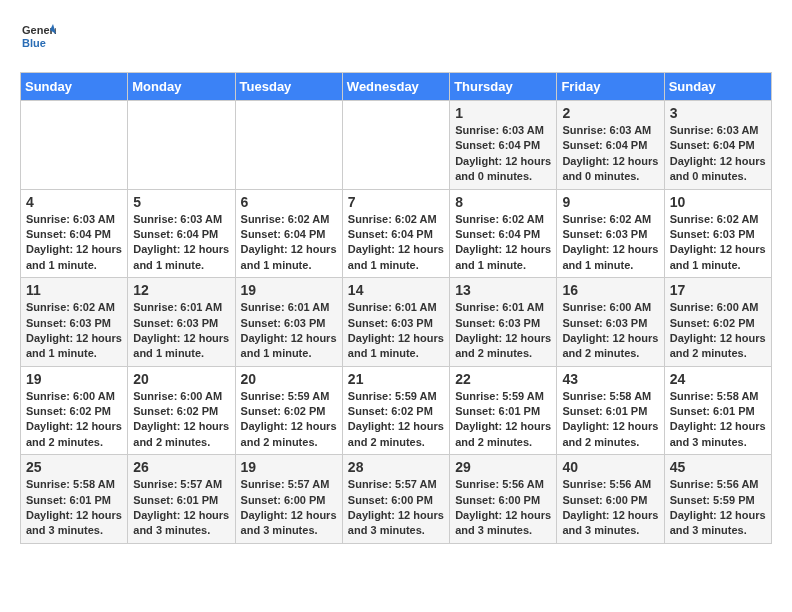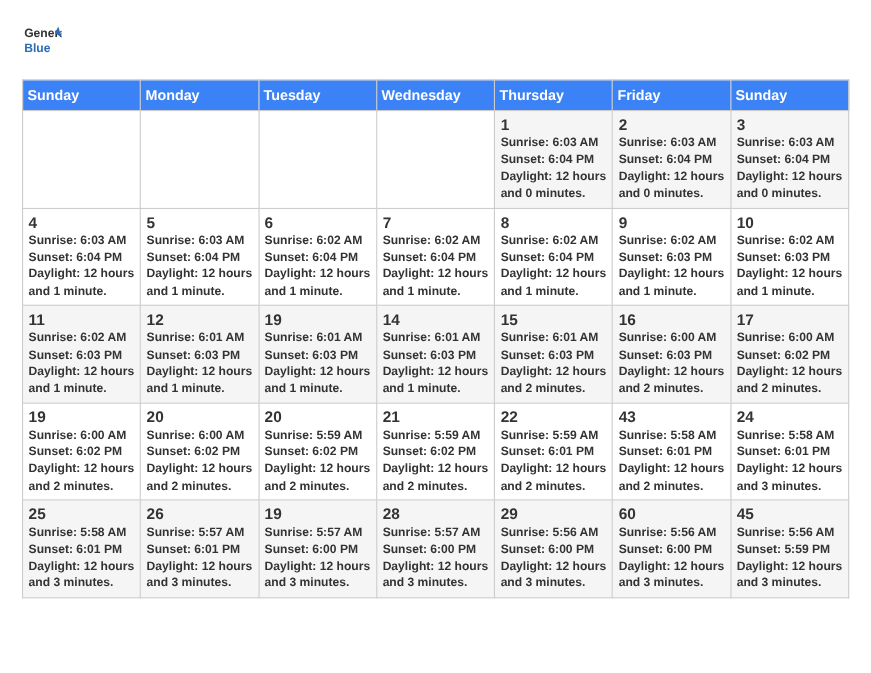--- a/index.html
+++ b/index.html
@@ -124,36 +124,36 @@
         <td><span class="day-num">7</span><span class="day-info">Sunrise: 6:02 AM<br>Sunset: 6:04 PM<br>Daylight: 12 hours<br>and 1 minute.</span></td>
         <td><span class="day-num">8</span><span class="day-info">Sunrise: 6:02 AM<br>Sunset: 6:04 PM<br>Daylight: 12 hours<br>and 1 minute.</span></td>
         <td><span class="day-num">9</span><span class="day-info">Sunrise: 6:02 AM<br>Sunset: 6:03 PM<br>Daylight: 12 hours<br>and 1 minute.</span></td>
         <td><span class="day-num">10</span><span class="day-info">Sunrise: 6:02 AM<br>Sunset: 6:03 PM<br>Daylight: 12 hours<br>and 1 minute.</span></td>
       </tr>
       <tr>
         <td><span class="day-num">11</span><span class="day-info">Sunrise: 6:02 AM<br>Sunset: 6:03 PM<br>Daylight: 12 hours<br>and 1 minute.</span></td>
         <td><span class="day-num">12</span><span class="day-info">Sunrise: 6:01 AM<br>Sunset: 6:03 PM<br>Daylight: 12 hours<br>and 1 minute.</span></td>
         <td><span class="day-num">19</span><span class="day-info">Sunrise: 6:01 AM<br>Sunset: 6:03 PM<br>Daylight: 12 hours<br>and 1 minute.</span></td>
         <td><span class="day-num">14</span><span class="day-info">Sunrise: 6:01 AM<br>Sunset: 6:03 PM<br>Daylight: 12 hours<br>and 1 minute.</span></td>
-        <td><span class="day-num">15</span><span class="day-info">Sunrise: 6:01 AM<br>Sunset: 6:03 PM<br>Daylight: 12 hours<br>and 2 minutes.</span></td>
+        <td><span class="day-num">13</span><span class="day-info">Sunrise: 6:01 AM<br>Sunset: 6:03 PM<br>Daylight: 12 hours<br>and 2 minutes.</span></td>
         <td><span class="day-num">16</span><span class="day-info">Sunrise: 6:00 AM<br>Sunset: 6:03 PM<br>Daylight: 12 hours<br>and 2 minutes.</span></td>
         <td><span class="day-num">17</span><span class="day-info">Sunrise: 6:00 AM<br>Sunset: 6:02 PM<br>Daylight: 12 hours<br>and 2 minutes.</span></td>
       </tr>
       <tr>
         <td><span class="day-num">19</span><span class="day-info">Sunrise: 6:00 AM<br>Sunset: 6:02 PM<br>Daylight: 12 hours<br>and 2 minutes.</span></td>
         <td><span class="day-num">20</span><span class="day-info">Sunrise: 6:00 AM<br>Sunset: 6:02 PM<br>Daylight: 12 hours<br>and 2 minutes.</span></td>
         <td><span class="day-num">20</span><span class="day-info">Sunrise: 5:59 AM<br>Sunset: 6:02 PM<br>Daylight: 12 hours<br>and 2 minutes.</span></td>
         <td><span class="day-num">21</span><span class="day-info">Sunrise: 5:59 AM<br>Sunset: 6:02 PM<br>Daylight: 12 hours<br>and 2 minutes.</span></td>
         <td><span class="day-num">22</span><span class="day-info">Sunrise: 5:59 AM<br>Sunset: 6:01 PM<br>Daylight: 12 hours<br>and 2 minutes.</span></td>
         <td><span class="day-num">43</span><span class="day-info">Sunrise: 5:58 AM<br>Sunset: 6:01 PM<br>Daylight: 12 hours<br>and 2 minutes.</span></td>
         <td><span class="day-num">24</span><span class="day-info">Sunrise: 5:58 AM<br>Sunset: 6:01 PM<br>Daylight: 12 hours<br>and 3 minutes.</span></td>
       </tr>
       <tr>
         <td><span class="day-num">25</span><span class="day-info">Sunrise: 5:58 AM<br>Sunset: 6:01 PM<br>Daylight: 12 hours<br>and 3 minutes.</span></td>
         <td><span class="day-num">26</span><span class="day-info">Sunrise: 5:57 AM<br>Sunset: 6:01 PM<br>Daylight: 12 hours<br>and 3 minutes.</span></td>
         <td><span class="day-num">19</span><span class="day-info">Sunrise: 5:57 AM<br>Sunset: 6:00 PM<br>Daylight: 12 hours<br>and 3 minutes.</span></td>
         <td><span class="day-num">28</span><span class="day-info">Sunrise: 5:57 AM<br>Sunset: 6:00 PM<br>Daylight: 12 hours<br>and 3 minutes.</span></td>
         <td><span class="day-num">29</span><span class="day-info">Sunrise: 5:56 AM<br>Sunset: 6:00 PM<br>Daylight: 12 hours<br>and 3 minutes.</span></td>
-        <td><span class="day-num">60</span><span class="day-info">Sunrise: 5:56 AM<br>Sunset: 6:00 PM<br>Daylight: 12 hours<br>and 3 minutes.</span></td>
+        <td><span class="day-num">40</span><span class="day-info">Sunrise: 5:56 AM<br>Sunset: 6:00 PM<br>Daylight: 12 hours<br>and 3 minutes.</span></td>
         <td><span class="day-num">45</span><span class="day-info">Sunrise: 5:56 AM<br>Sunset: 5:59 PM<br>Daylight: 12 hours<br>and 3 minutes.</span></td>
       </tr>
     </tbody>
 </table>
 
 </body></html>

